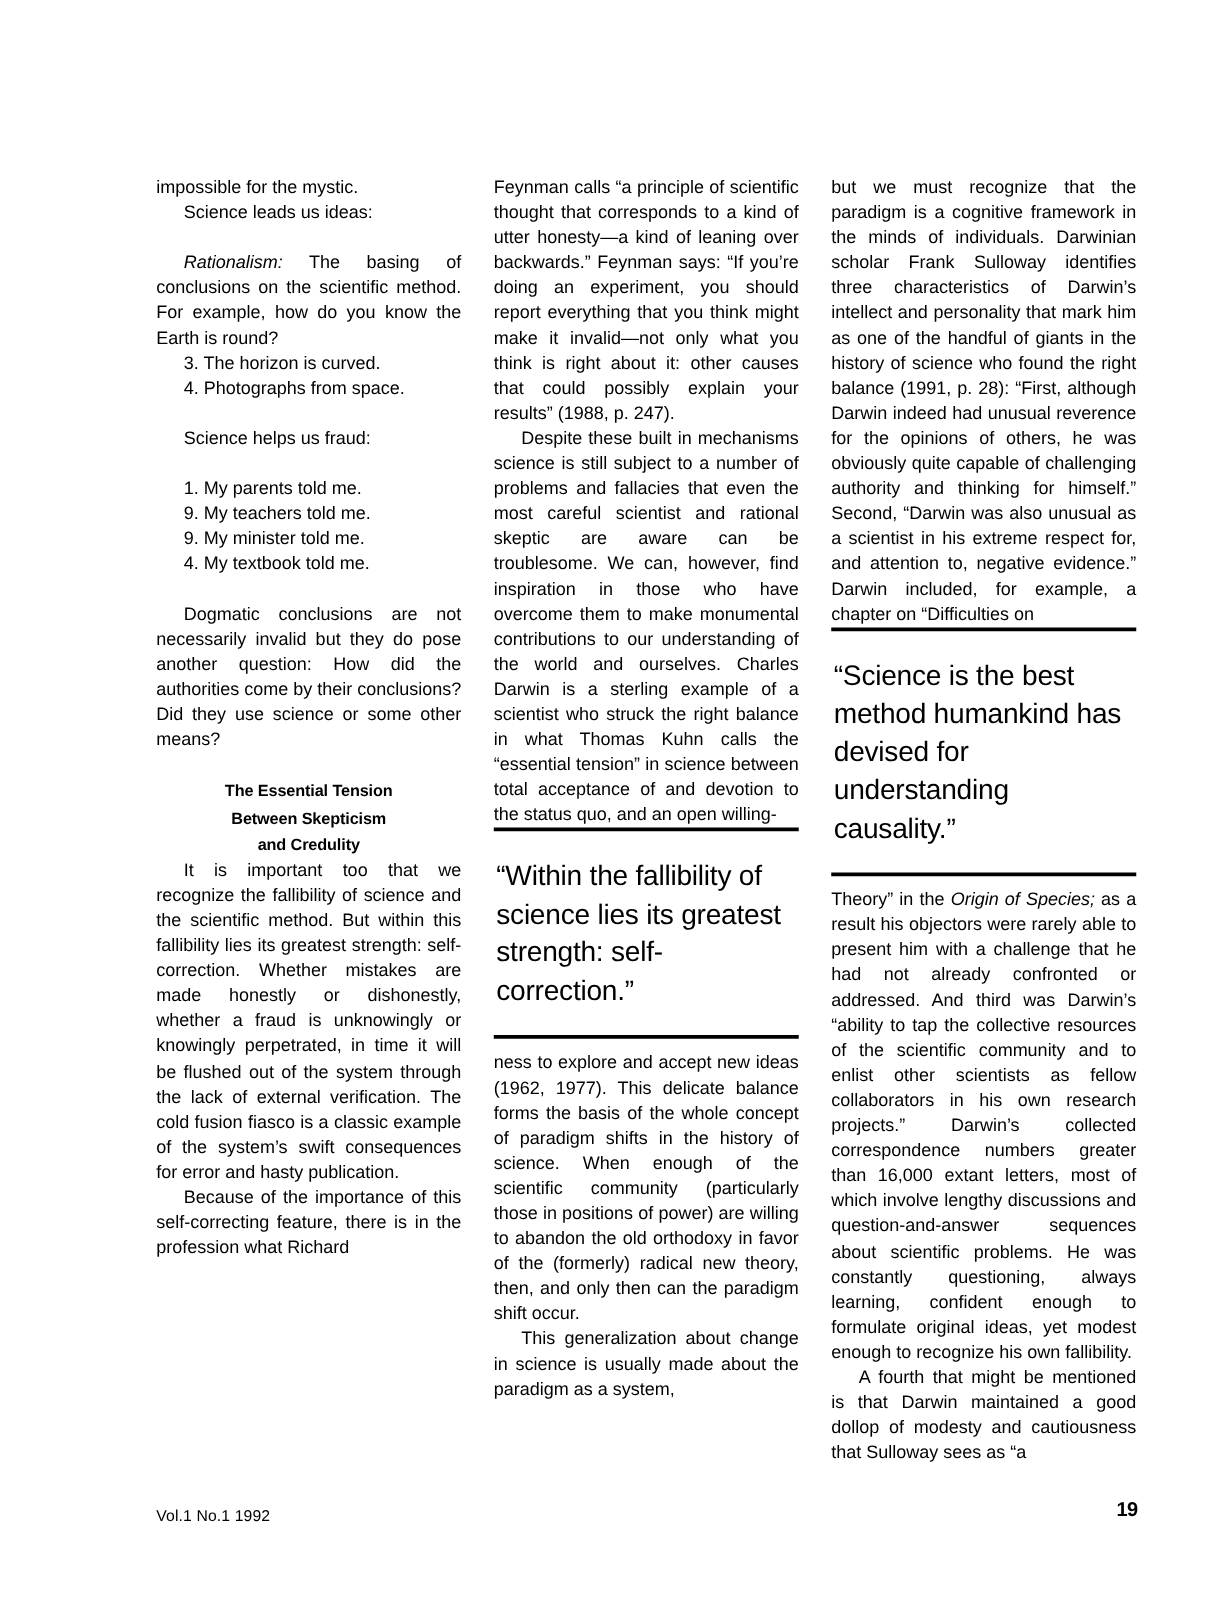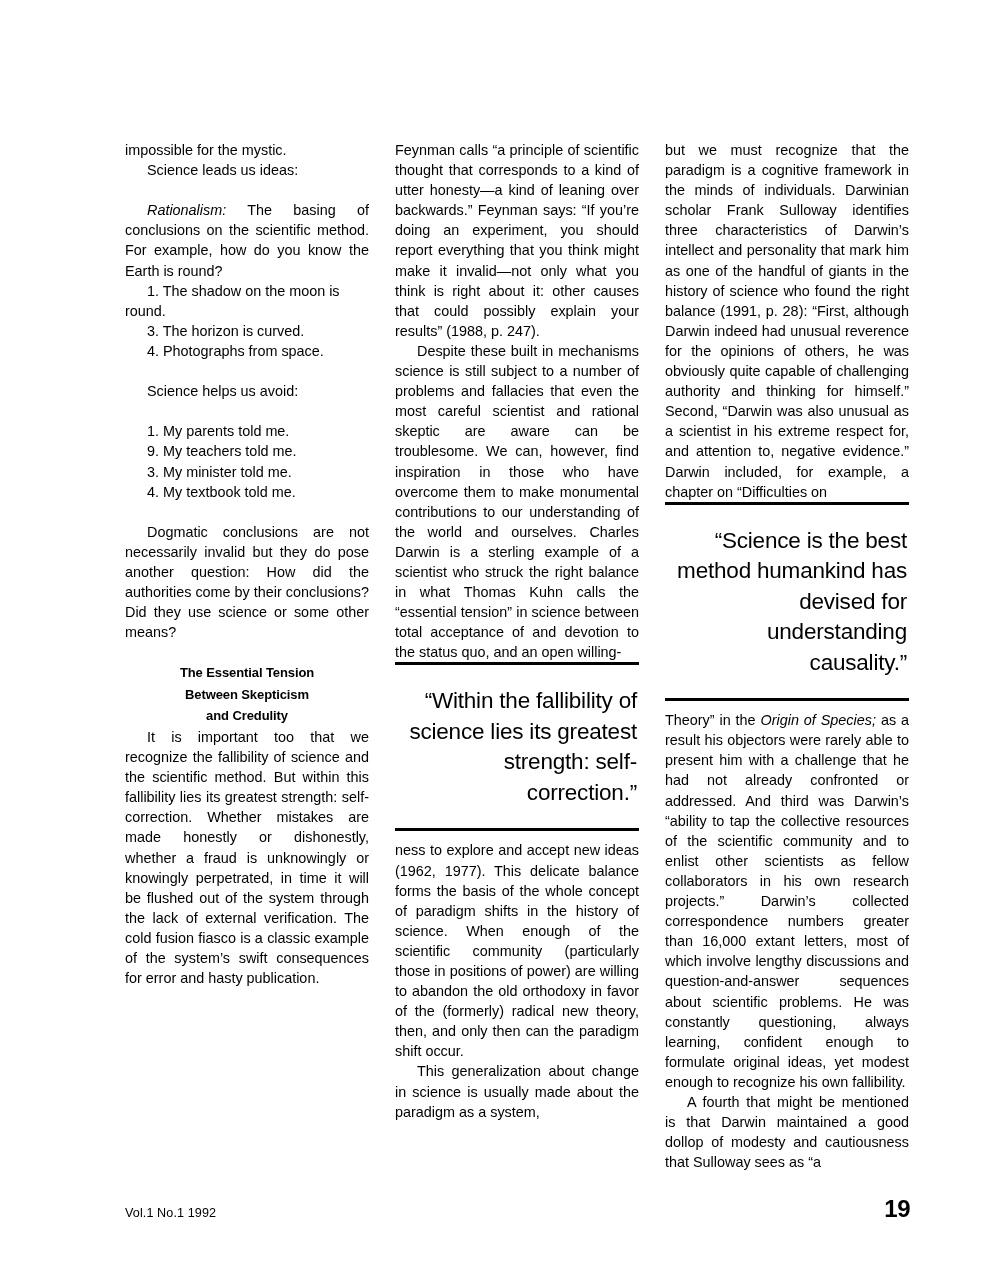--- a/index.html
+++ b/index.html
@@ -63,78 +63,78 @@
     padding: 0;
   }
   .pullquote .rule {
     height: 3px;
     background: #000;
     width: 100%;
   }
   .pullquote .qtext {
     font-size: 22.5px;
     line-height: 30.5px;
-    text-align: right;
+    text-align: left;
     padding: 21px 2px 20px 2px;
     letter-spacing: -0.2px;
   }
   .footer {
     position: absolute;
     left: 113px;
     top: 1196px;
     width: 785px;
     display: flex;
     align-items: flex-end;
     justify-content: space-between;
     gap: 24px;
   }
   .footer .volume {
     font-size: 12.6px;
     letter-spacing: 0.1px;
     line-height: 16px;
   }
   .footer .pageno {
-    font-size: 24px;
+    font-size: 16px;
     font-weight: bold;
     line-height: 25px;
     letter-spacing: -0.5px;
     text-align: right;
   }
 </style>
 </head>
 <body>
 
 <div class="page">
 
   <div class="columns">
 
     <div class="col">
       <p class="noindent">impossible for the mystic.</p>
       <p class="indent">Science leads us ideas:</p>
       <div class="spacer-line"></div>
       <p class="indent"><em>Rationalism:</em><span> The basing of conclusions on the scientific method. For example, how do you know the Earth is round?</span></p>
-      <p class="list">1. The shadow on the moon is round.</p>
       <p class="list">3. The horizon is curved.</p>
       <p class="list">4. Photographs from space.</p>
       <div class="spacer-line"></div>
-      <p class="indent">Science helps us avoid:</p>
+      <p class="indent">Science helps us fraud:</p>
       <div class="spacer-line"></div>
       <p class="list">1. My parents told me.</p>
       <p class="list">9. My teachers told me.</p>
-      <p class="list">3. My minister told me.</p>
+      <p class="list">9. My minister told me.</p>
       <p class="list">4. My textbook told me.</p>
       <div class="spacer-line"></div>
       <p class="indent">Dogmatic conclusions are not necessarily invalid but they do pose another question: How did the authorities come by their conclusions? Did they use science or some other means?</p>
       <div class="spacer-line"></div>
       <h2 class="section-head">
         <span>The Essential Tension</span><br>
         <span>Between Skepticism</span><br>
         <span>and Credulity</span>
       </h2>
       <p class="indent">It is important too that we recognize the fallibility of science and the scientific method. But within this fallibility lies its greatest strength: self-correction. Whether mistakes are made honestly or dishonestly, whether a fraud is unknowingly or knowingly perpetrated, in time it will be flushed out of the system through the lack of external verification. The cold fusion fiasco is a classic example of the system’s swift consequences for error and hasty publication.</p>
+      <p class="indent">Because of the importance of this self-correcting feature, there is in the profession what Richard</p>
     </div>
 
     <div class="col">
       <p class="noindent">Feynman calls “a principle of scientific thought that corresponds to a kind of utter honesty—a kind of leaning over backwards.” Feynman says: “If you’re doing an experiment, you should report everything that you think might make it invalid—not only what you think is right about it: other causes that could possibly explain your results” (1988, p. 247).</p>
       <p class="indent">Despite these built in mechanisms science is still subject to a number of problems and fallacies that even the most careful scientist and rational skeptic are aware can be troublesome. We can, however, find inspiration in those who have overcome them to make monumental contributions to our understanding of the world and ourselves. Charles Darwin is a sterling example of a scientist who struck the right balance in what Thomas Kuhn calls the “essential tension” in science between total acceptance of and devotion to the status quo, and an open willing-</p>
       <div class="pullquote">
         <div class="rule"></div>
         <div class="qtext">“Within the fallibility of science lies its greatest strength: self-correction.”</div>
         <div class="rule"></div>
       </div>

